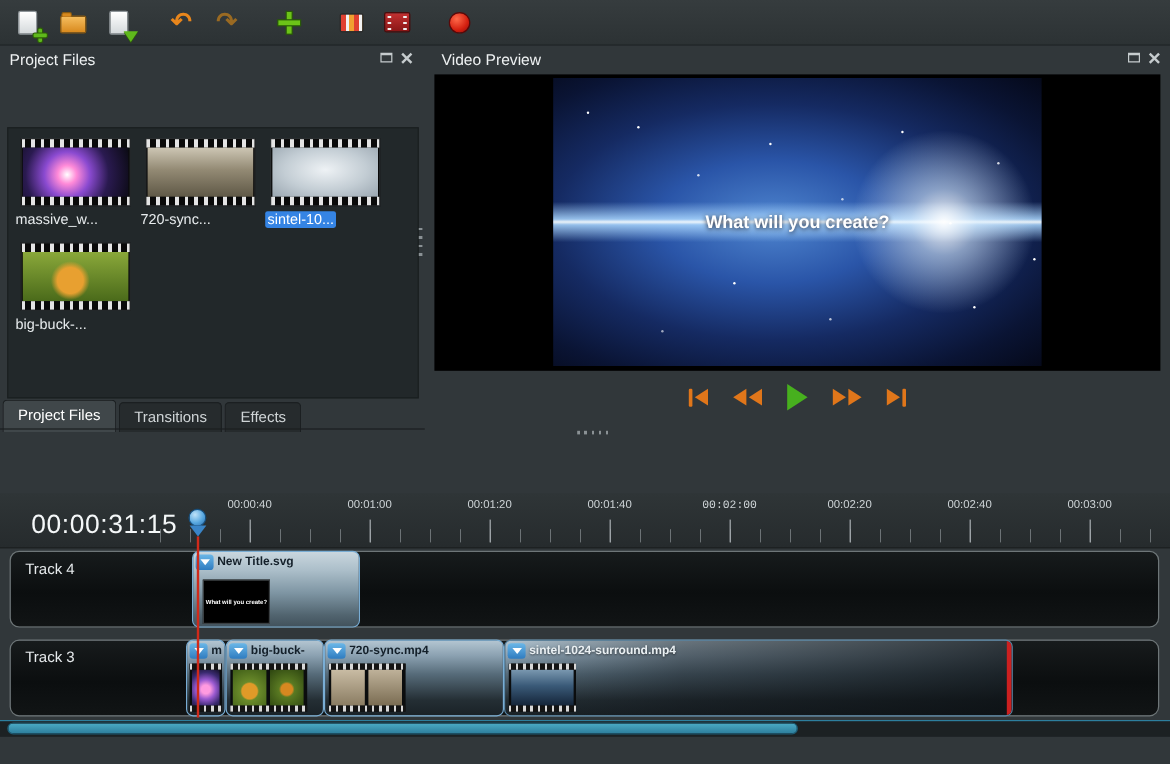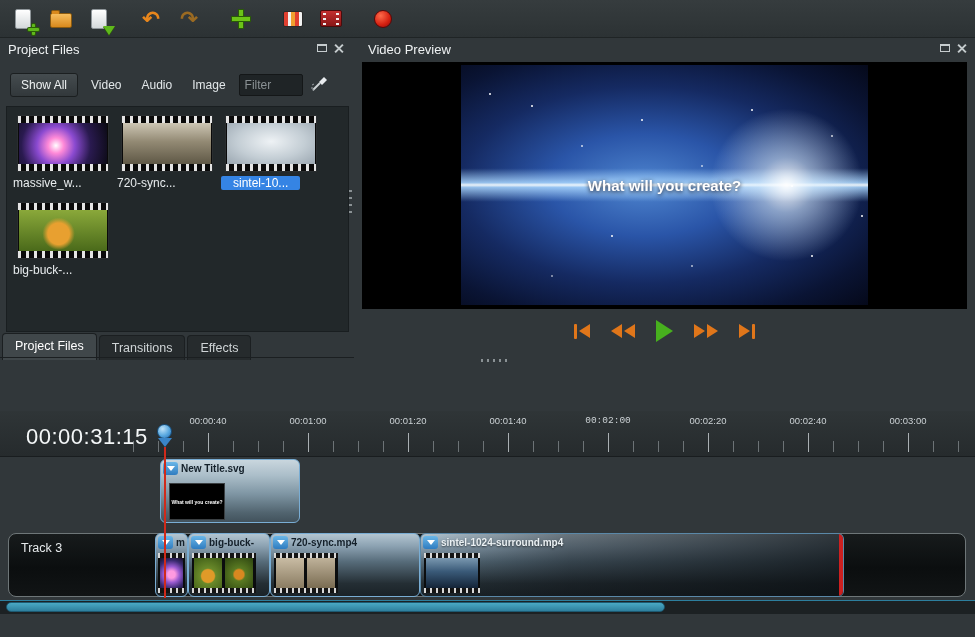--- a/index.html
+++ b/index.html
@@ -67,21 +67,21 @@
   .thumb::before{top:0;} .thumb::after{bottom:0;}
   .thumb-img{position:absolute;top:7px;bottom:7px;left:1px;right:1px;}
   .t-massive{background:radial-gradient(circle at 42% 55%,#ffffff 0%,#ff8ad8 14%,#8a4ad0 34%,#2a1a50 62%,#0a0a12 100%);}
   .t-720{background:linear-gradient(180deg,#cdc6b4 0%,#938a74 45%,#5f5846 100%);}
   .t-sintel{background:radial-gradient(ellipse at 50% 45%,#eef2f5 0%,#c3cdd4 55%,#9aa6b0 100%);}
   .t-bigbuck{background:radial-gradient(circle at 45% 58%,#e8a030 0 20%,rgba(0,0,0,0) 30%),linear-gradient(180deg,#8aa83a 0%,#4a6a1a 100%);}
   .t-newtitle{background:#000;display:flex;align-items:center;justify-content:center;}
   .t-100{background:linear-gradient(180deg,#a8adb2 0%,#7c8288 55%,#565b60 100%);}
   .tiny-text{font-size:5px;color:#fff;font-weight:bold;white-space:nowrap;}
   .file-label{font-size:12px;color:#e8ecee;margin-top:4px;white-space:nowrap;}
-  .file-label.sel{background:#3584e4;color:#fff;border-radius:2px;display:inline-block;padding:0 12px;margin-top:4px;}
+  .file-label.sel{background:#3584e4;color:#fff;border-radius:2px;display:inline-block;padding:0 2px;margin-top:4px;}
 
   
   .tabs{position:absolute;left:2px;top:333px;display:flex;align-items:flex-end;}
   .tab{font-size:12.5px;color:#cfd4d6;background:#262b2d;border:1px solid #1b1f21;border-bottom:none;
        border-radius:4px 4px 0 0;padding:5px 12px;margin-right:2px;}
   .tab.active{background:#40474a;color:#ffffff;padding-bottom:7px;}
   .tabline{position:absolute;left:0;top:357px;width:354px;height:1px;background:#1b1f21;}
 
   
   .v-splitter{position:absolute;left:349px;top:190px;width:3px;height:26px;
@@ -231,34 +231,20 @@
     </span>
   </div>
   <div class="panel-head ph-right">
     <span class="ph-title">Video Preview</span>
     <span class="win-btns">
       <span class="float-btn"></span>
       <span class="close-btn"></span>
     </span>
   </div>
 
-  <div class="filter-row">
-    <button class="btn-raised">Show All</button>
-    <button class="btn-flat">Video</button>
-    <button class="btn-flat">Audio</button>
-    <button class="btn-flat">Image</button>
-    <input class="filter-input" placeholder="Filter" style="">
-    <span>
-      <svg width="20" height="20" viewBox="0 0 20 20">
-        <path d="M4 17 L11 10" stroke="#cfd4d6" stroke-width="2"></path>
-        <path d="M10 9 L15 4 L18 7 L13 12 Z" fill="#e8ecee"></path>
-        <path d="M3 12 l2 -1 M2 15 l2 0 M4 18 l1 -2" stroke="#9aa0a3" stroke-width="1" fill="none"></path>
-      </svg>
-    </span>
-  </div>
 
   <div class="files-area">
     <div class="file-item fp0">
       <div class="thumb">
           <div class="thumb-img t-massive"></div>
         </div>
       <div class="file-label">massive_w...</div>
     </div>
     <div class="file-item fp1">
       <div class="thumb">
@@ -339,20 +325,23 @@
     <div class="rtick rt0"></div>
     <div class="rtick rt1"></div>
     <div class="rtick rt2"></div>
     <div class="rtick rt3"></div>
     <div class="rtick rt4"></div>
     <div class="rtick rt5"></div>
     <div class="rtick rt6"></div>
     <div class="rtick rt7"></div>
   </div>
 
+  <div class="track-row tr4">
+    <span class="track-name">Track 4</span>
+  </div>
   <div class="track-row tr3">
     <span class="track-name">Track 3</span>
   </div>
 
   <div class="clip c-title">
     <span class="clip-menu">
         <span class="tri-w"></span>
       </span>
     <span class="clip-label">New Title.svg</span>
     <div class="title-thumb">

